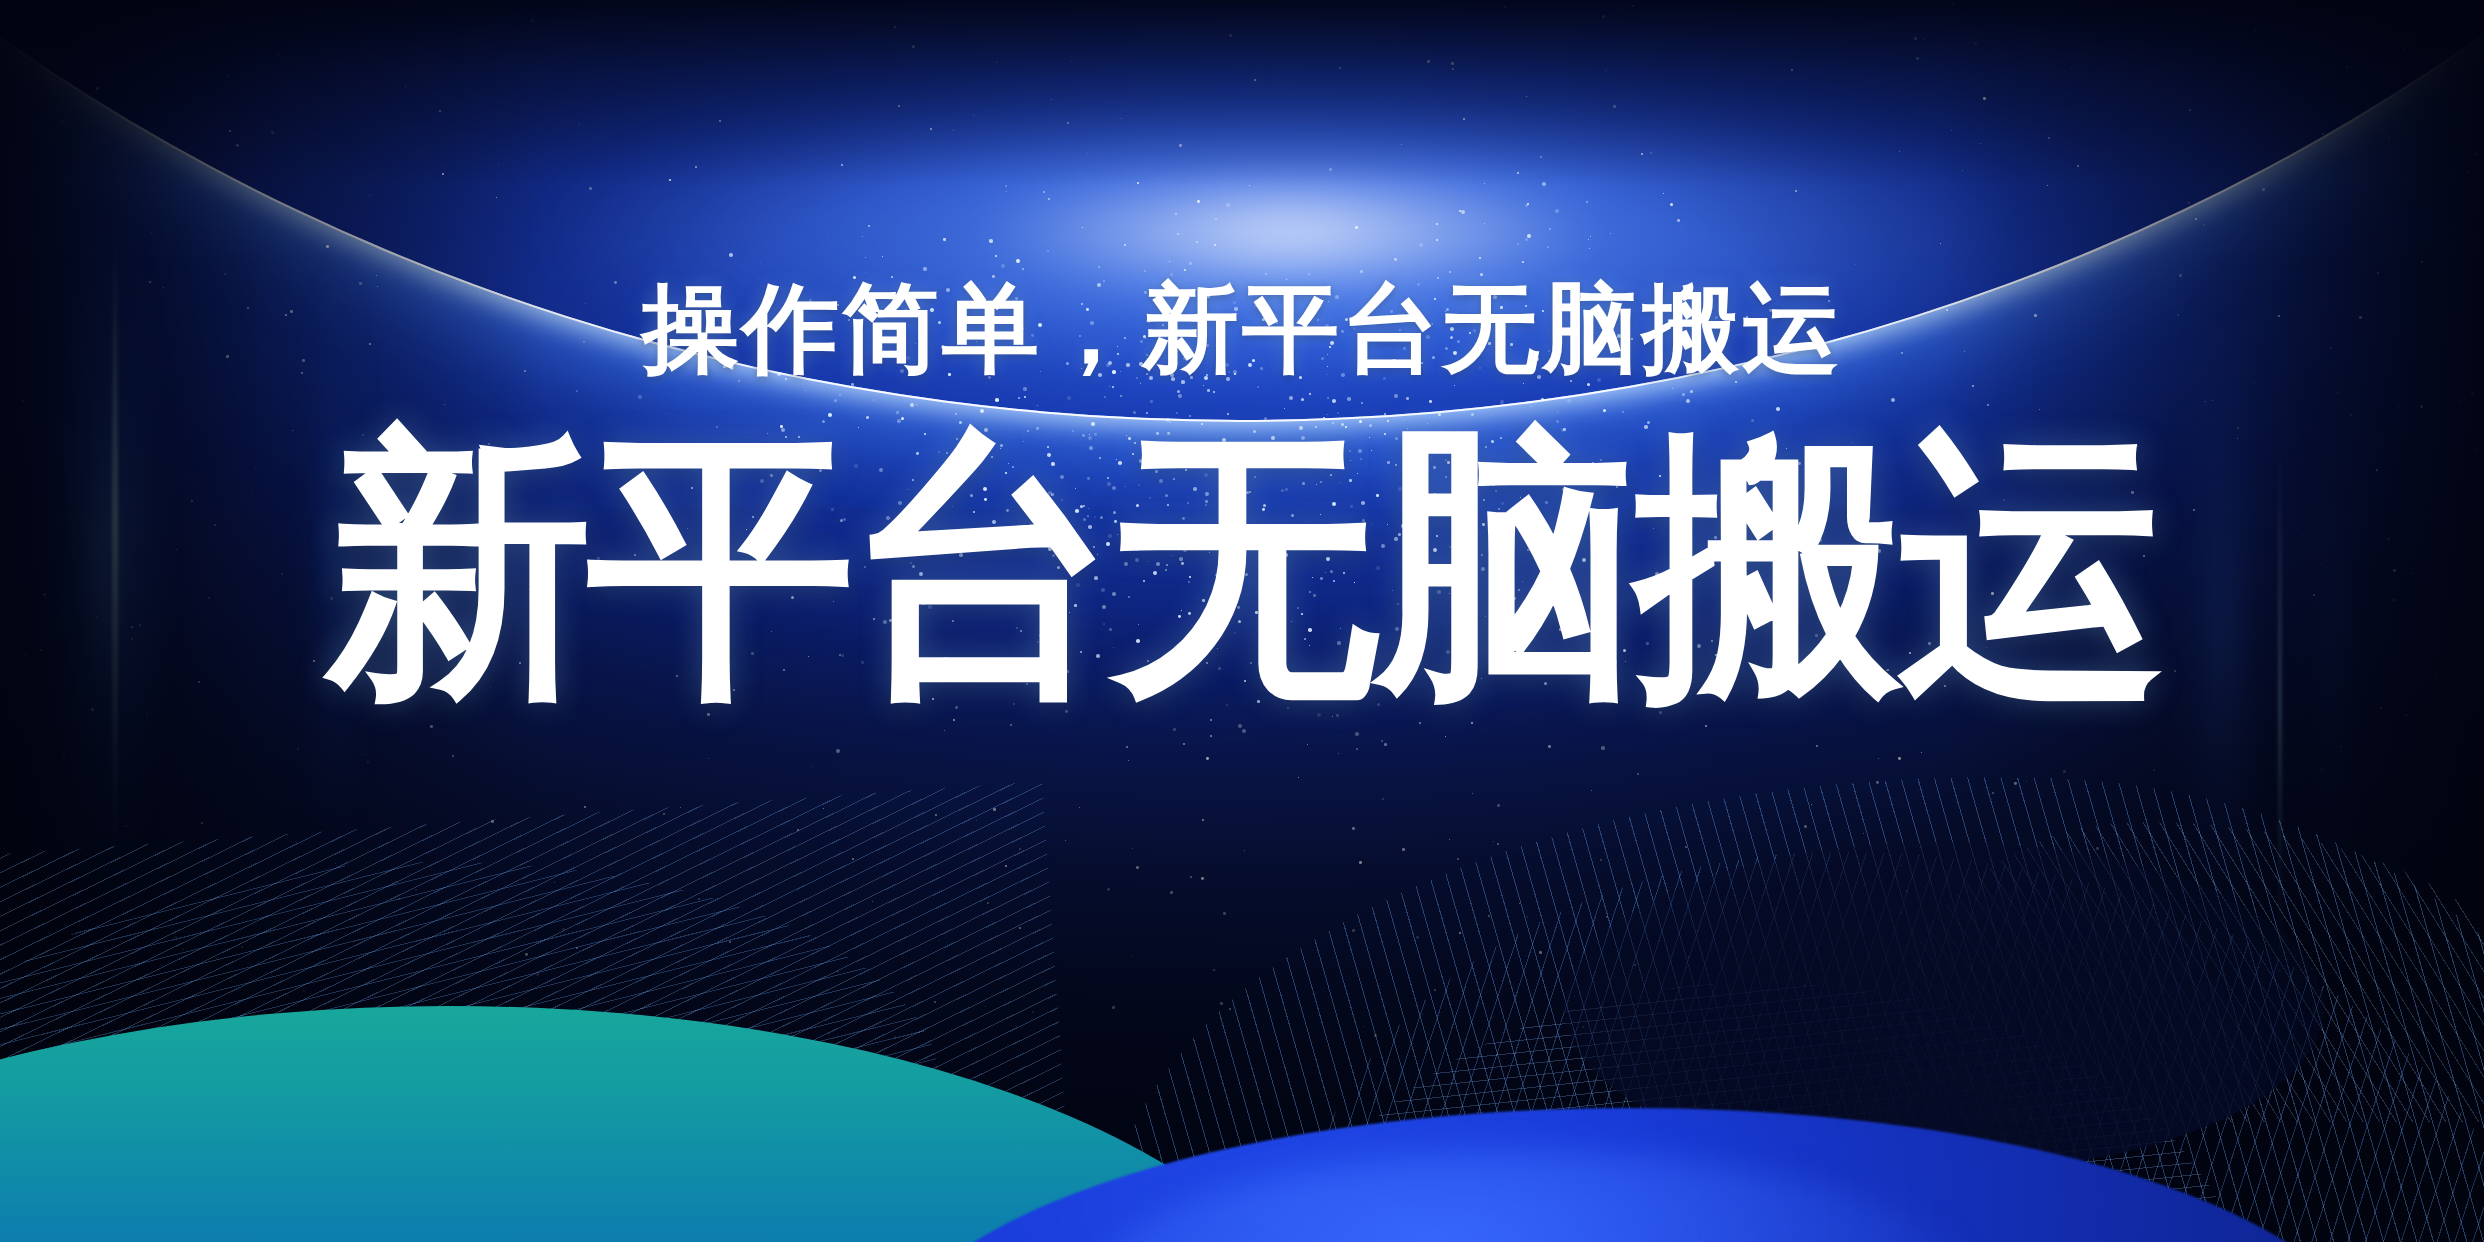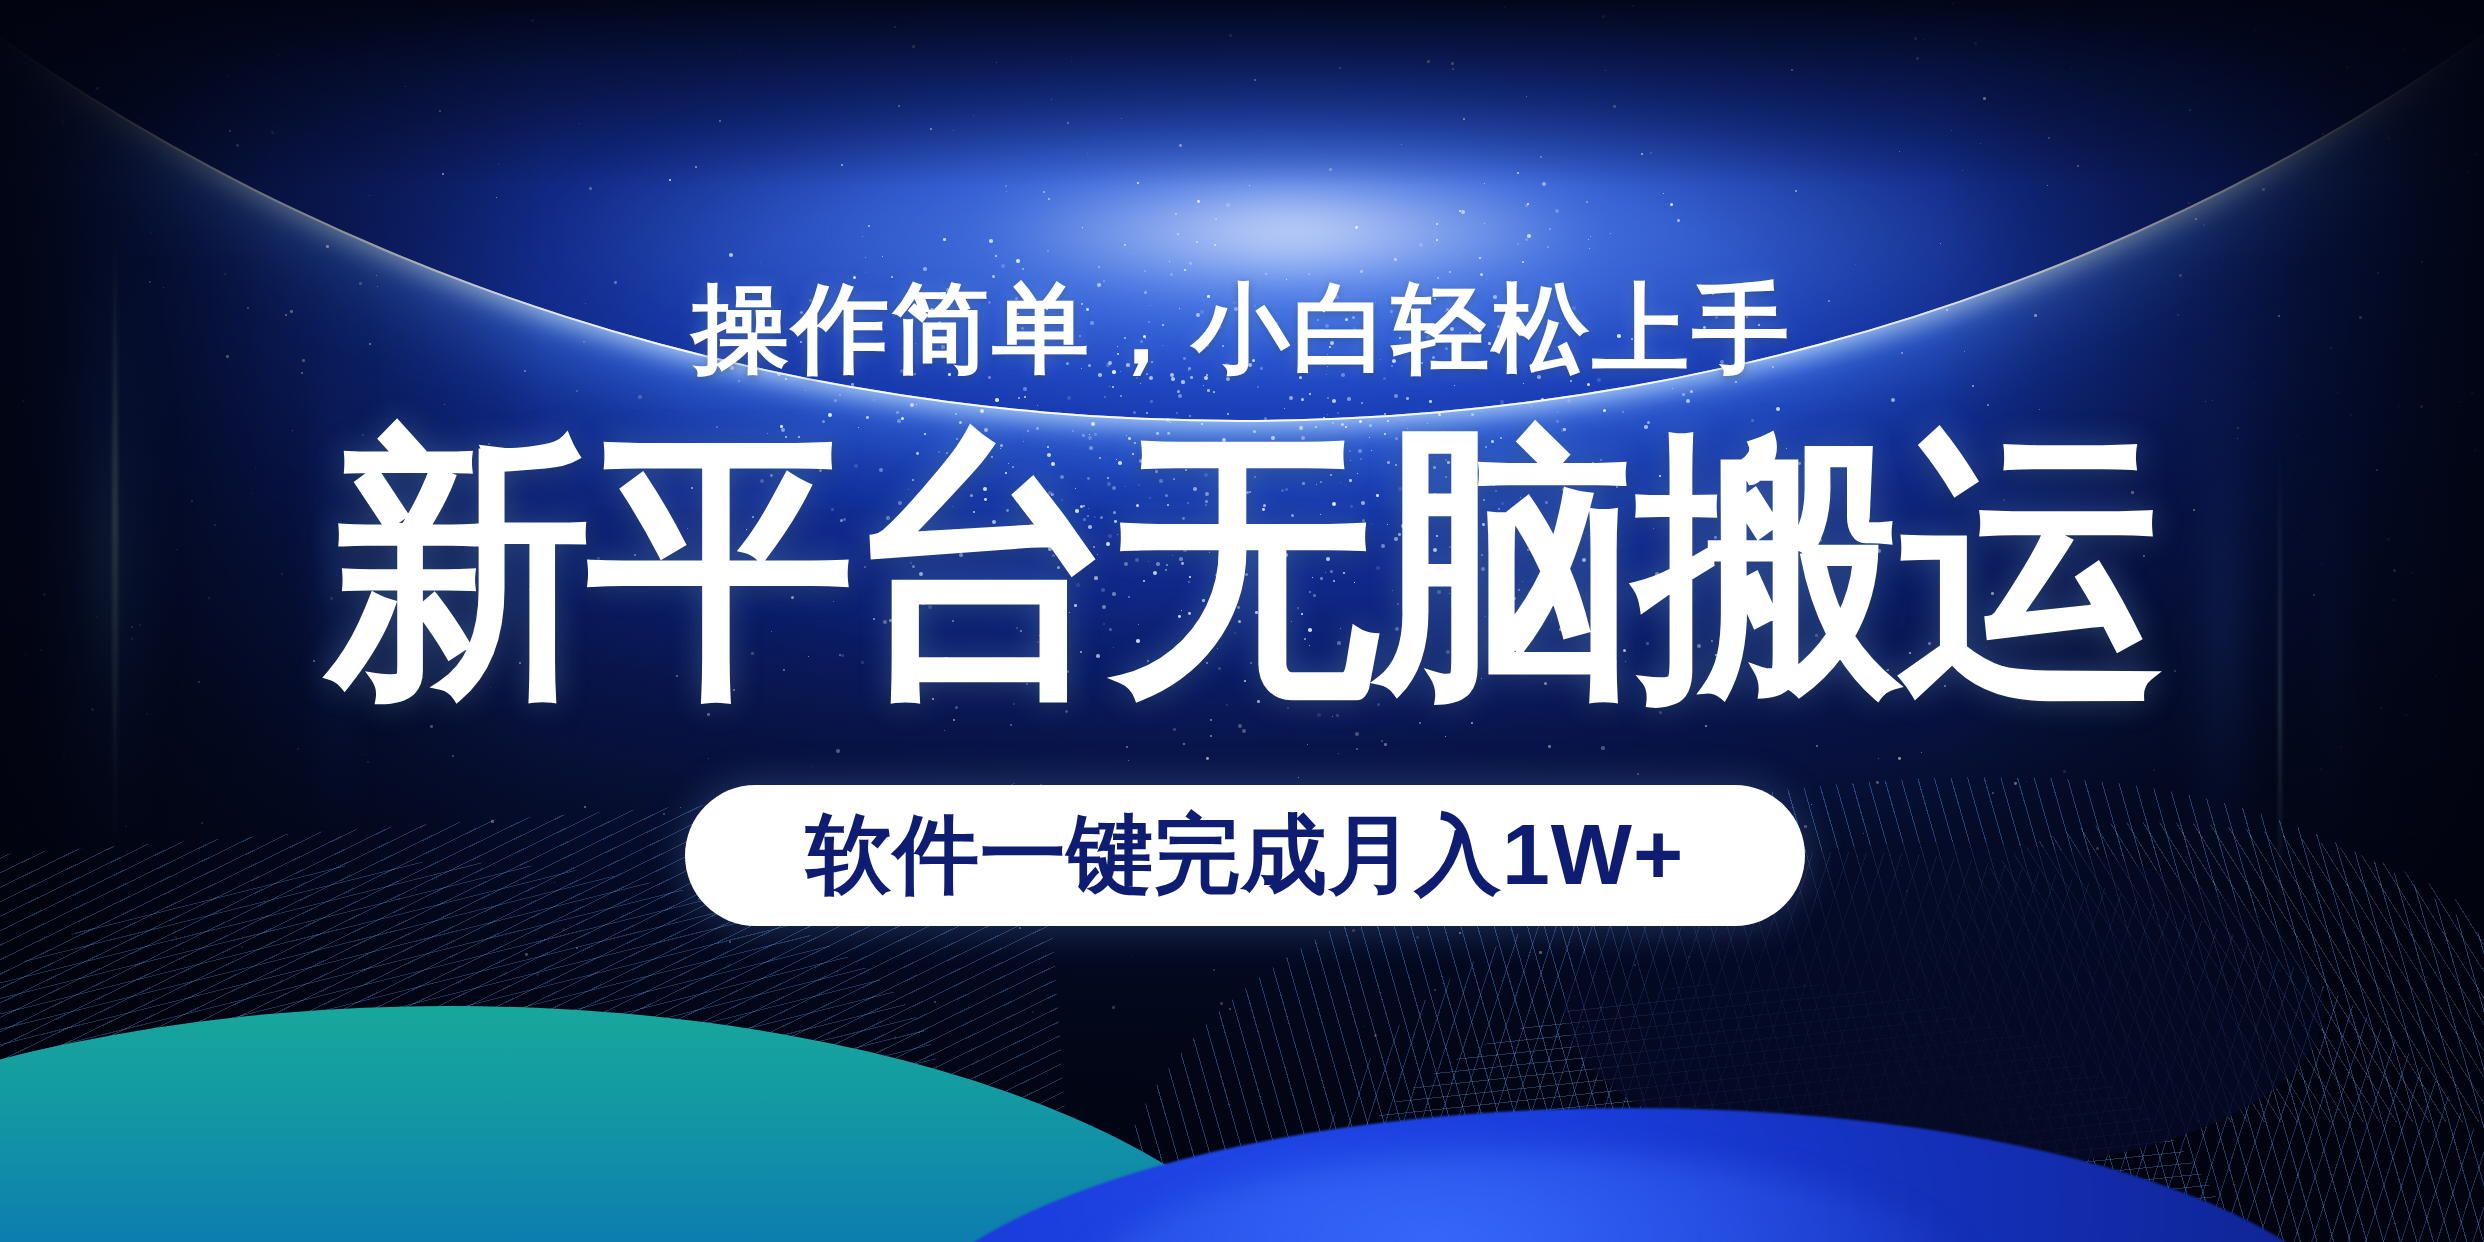--- a/index.html
+++ b/index.html
@@ -1511,20 +1511,17 @@
   <div id="meshA" class="mesh"></div>
   <div id="meshB" class="mesh"></div>
   <div id="meshC" class="mesh"></div>
   <div id="meshD" class="mesh"></div>
   <div id="meshMaskDark"></div>
   <div id="tealblob"></div>
   <div id="blueblob"></div>
   <div id="blueblob2"></div>
 
   <div id="content">
-    <div id="subline">操作简单，小白轻松上手</div>
+    <div id="subline">操作简单，新平台无脑搬运</div>
     <div id="headline">新平台无脑搬运</div>
-    <div id="pill">
-      <span id="pill-text">软件一键完成月入1W+</span>
-    </div>
   </div>
 
 </div>
 
 </body></html>

